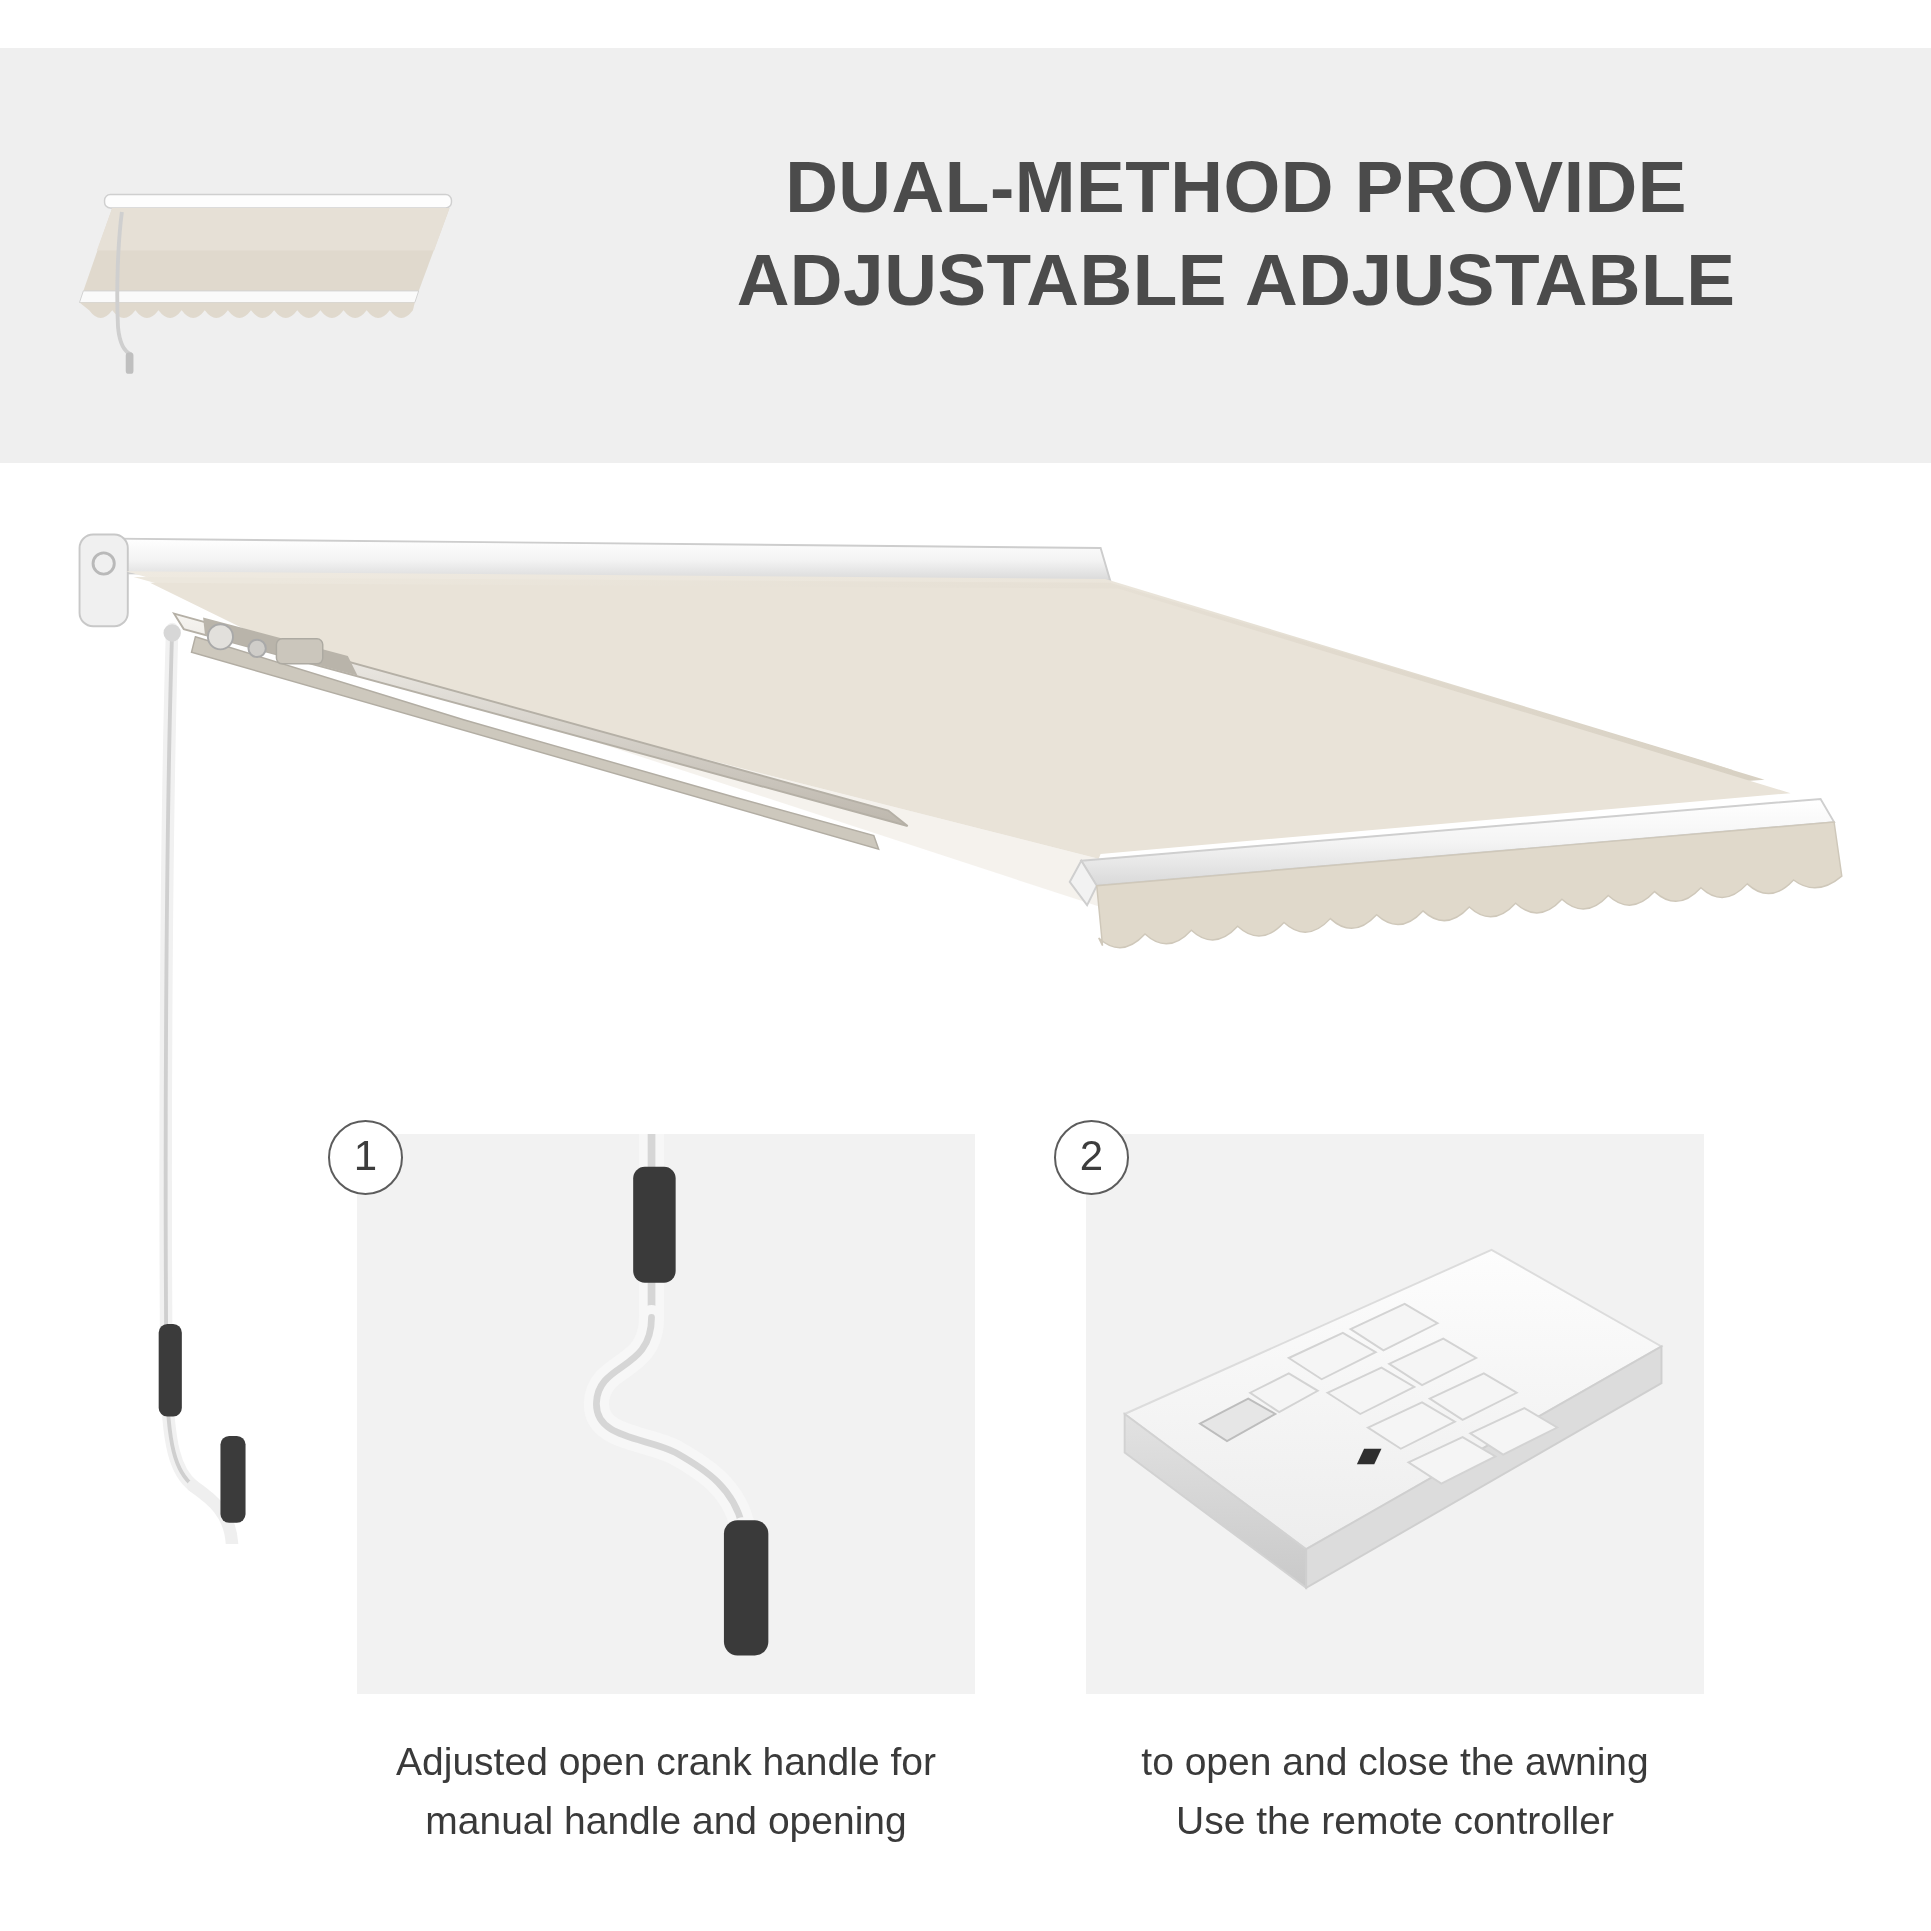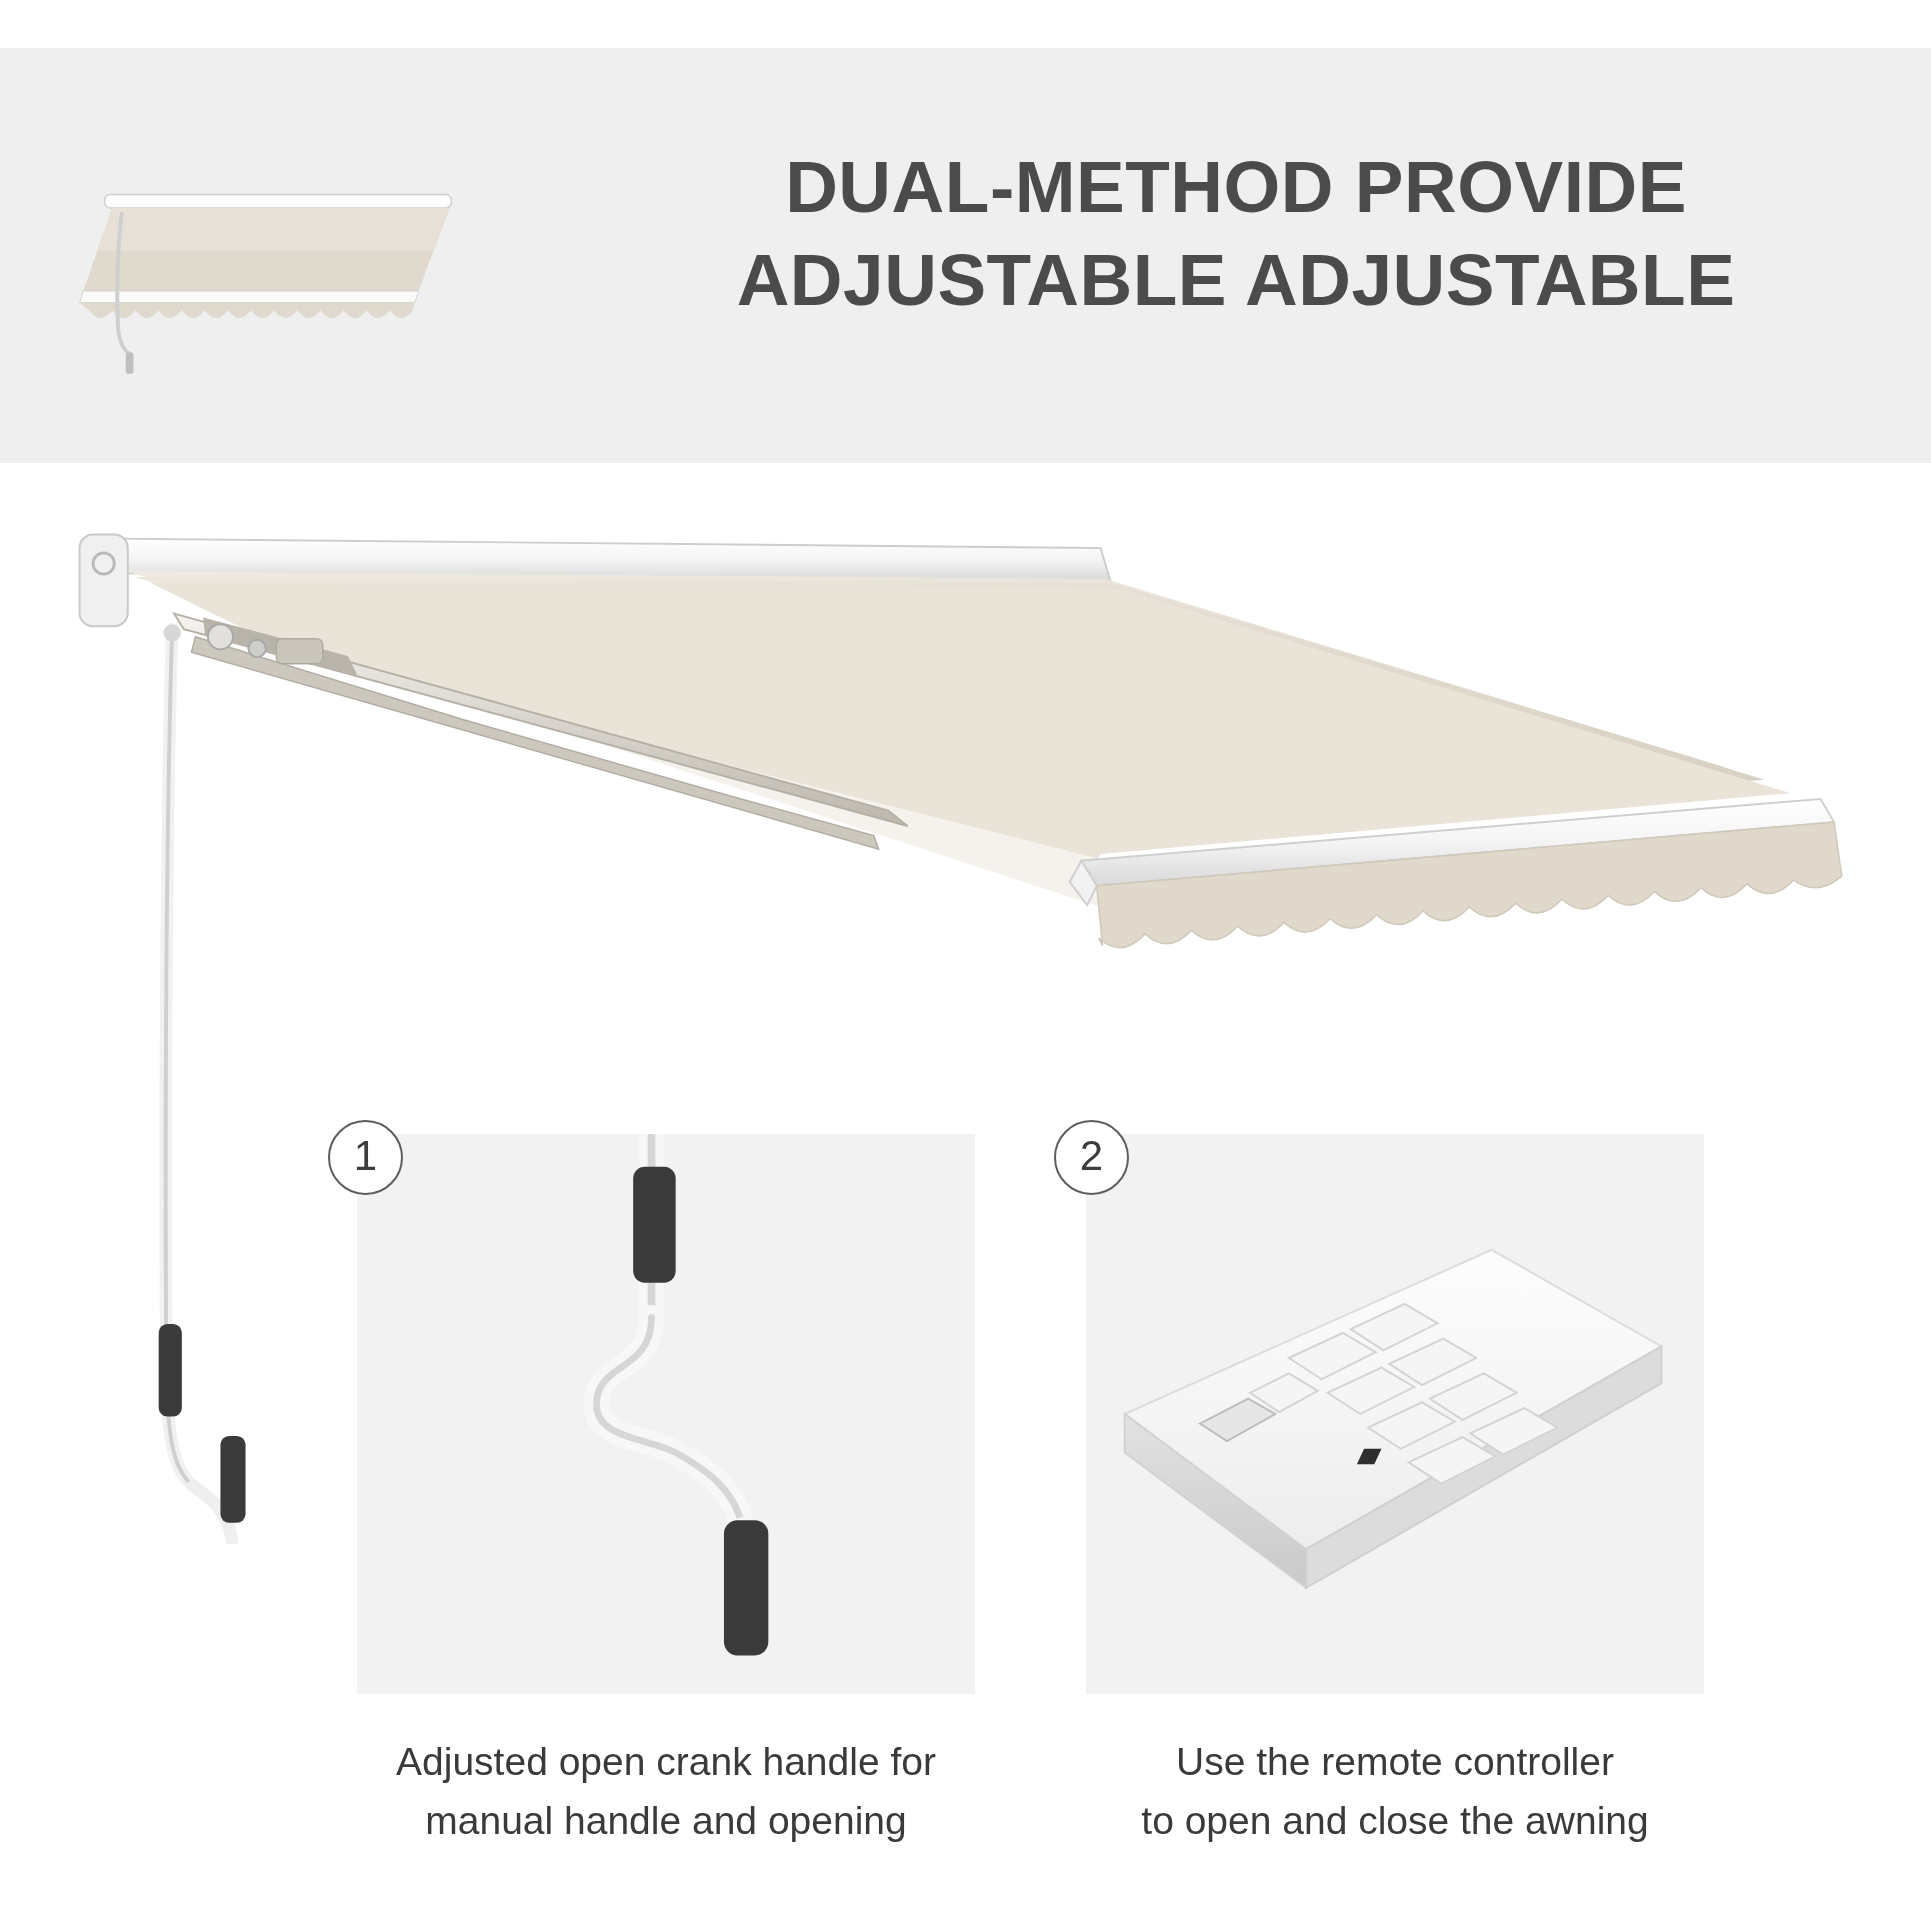--- a/index.html
+++ b/index.html
@@ -276,16 +276,16 @@
       <path d="M398 310 L454 284 L488 304 L432 332 Z"></path>
       <path d="M170 268 L210 248 L240 266 L200 288 Z"></path>
     </g>
 
     <path d="M118 300 L168 274 L196 290 L146 318 Z" fill="#e6e6e6" stroke="#bdbdbd" stroke-width="2"></path>
 
     <rect x="440" y="326" width="18" height="16" fill="#2f2f2f" transform="skewX(-25)"></rect>
   </svg>
 </div>
 <div class="caption caption-2">
+  <div>to open and close the awning</div>
   <div>Use the remote controller</div>
-  <div>to open and close the awning</div>
 </div>
 
 
 </body></html>

